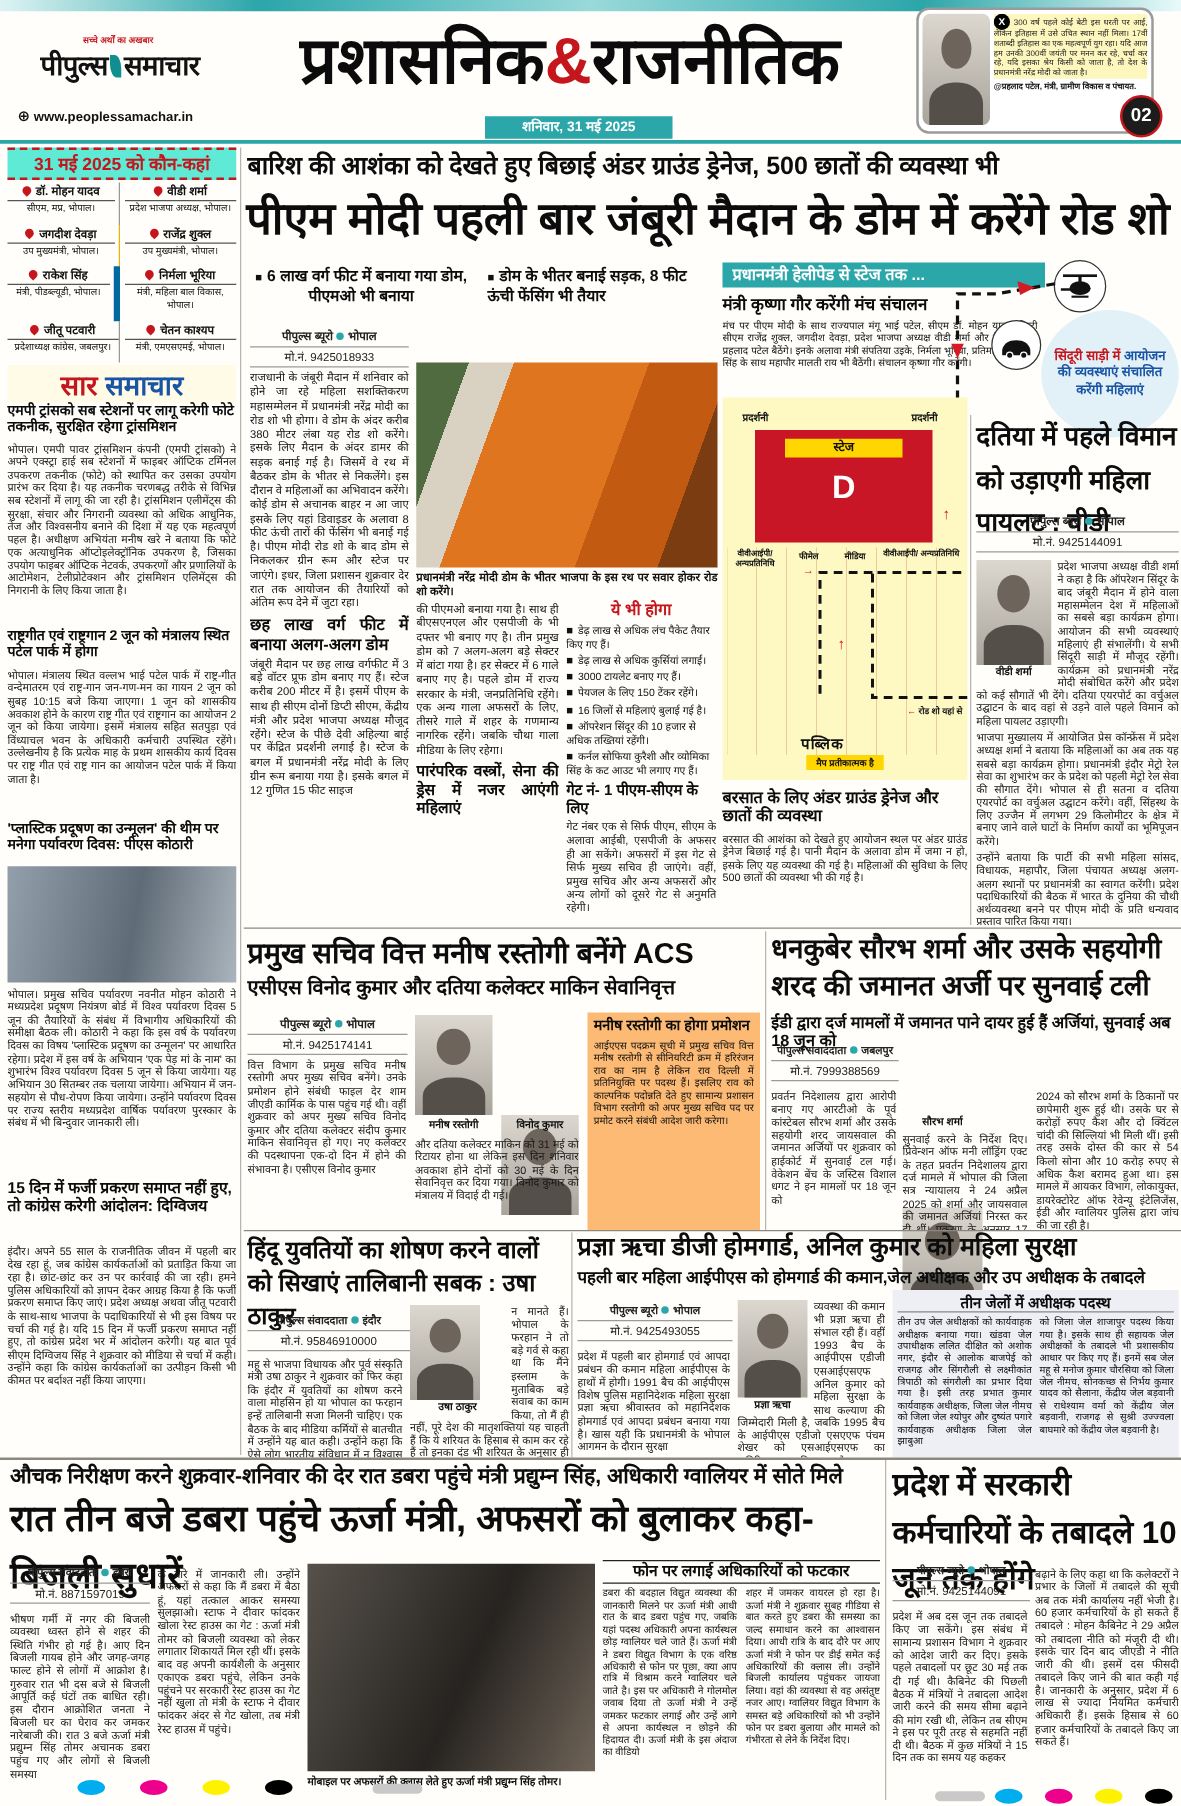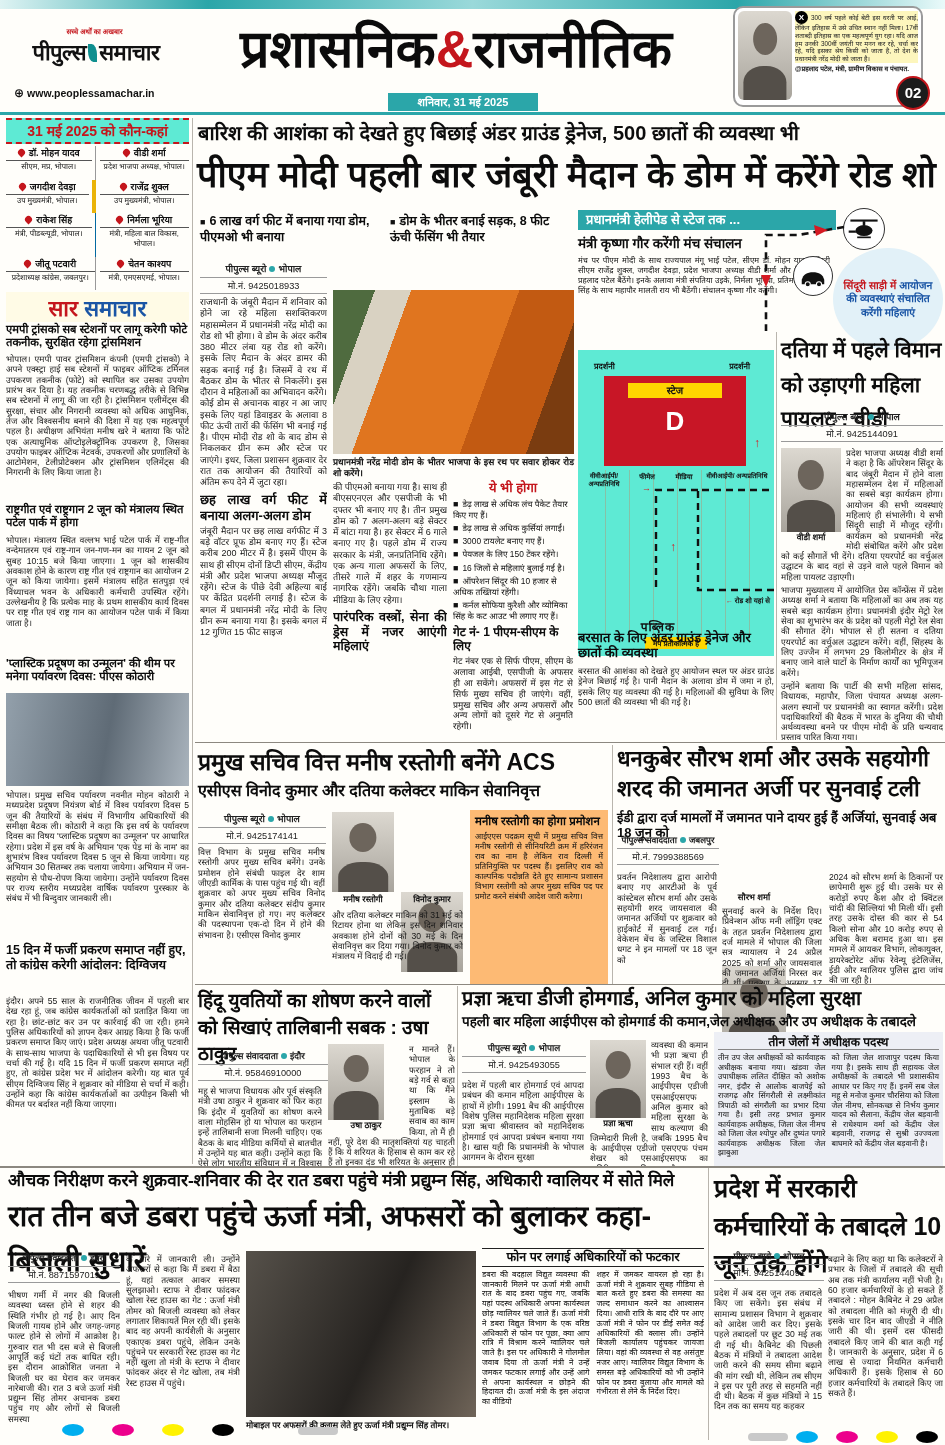--- a/index.html
+++ b/index.html
@@ -75,29 +75,29 @@
   <div class="abs" style="left:6px;top:146px;width:183px;height:144px;display:grid;grid-template-columns:1fr 1fr;column-gap:4px;">
 
     <div style="border-right:1px solid #999;padding-right:3px;">
         <div class="c" style="font-size:9.3px;font-weight:bold;"><span class="pin"></span><span>डॉ. मोहन यादव</span></div>
         <div class="c" style="font-size:7.6px;border-top:1px solid #555;margin-top:1px;">सीएम, मप्र, भोपाल।</div>
       </div>
     <div>
         <div class="c" style="font-size:9.3px;font-weight:bold;"><span class="pin"></span><span>वीडी शर्मा</span></div>
         <div class="c" style="font-size:7.6px;border-top:1px solid #555;margin-top:1px;">प्रदेश भाजपा अध्यक्ष, भोपाल।</div>
       </div>
-    <div style="border-right:4px solid #eab308;padding-right:3px;">
+    <div style="border-right:1px solid #eab308;padding-right:3px;">
         <div class="c" style="font-size:9.3px;font-weight:bold;"><span class="pin"></span><span>जगदीश देवड़ा</span></div>
         <div class="c" style="font-size:7.6px;border-top:1px solid #555;margin-top:1px;">उप मुख्यमंत्री, भोपाल।</div>
       </div>
     <div>
         <div class="c" style="font-size:9.3px;font-weight:bold;"><span class="pin"></span><span>राजेंद्र शुक्ल</span></div>
         <div class="c" style="font-size:7.6px;border-top:1px solid #555;margin-top:1px;">उप मुख्यमंत्री, भोपाल।</div>
       </div>
-    <div style="border-right:1px solid #0369a1;padding-right:3px;">
+    <div style="border-right:5px solid #0369a1;padding-right:3px;">
         <div class="c" style="font-size:9.3px;font-weight:bold;"><span class="pin"></span><span>राकेश सिंह</span></div>
         <div class="c" style="font-size:7.6px;border-top:1px solid #555;margin-top:1px;">मंत्री, पीडब्ल्यूडी, भोपाल।</div>
       </div>
     <div>
         <div class="c" style="font-size:9.3px;font-weight:bold;"><span class="pin"></span><span>निर्मला भूरिया</span></div>
         <div class="c" style="font-size:7.6px;border-top:1px solid #555;margin-top:1px;">मंत्री, महिला बाल विकास, भोपाल।</div>
       </div>
     <div style="border-right:1px solid #999;padding-right:0;">
         <div class="c" style="font-size:9.3px;font-weight:bold;"><span class="pin"></span><span>जीतू पटवारी</span></div>
         <div class="c" style="font-size:7.6px;border-top:1px solid #555;margin-top:1px;">प्रदेशाध्यक्ष कांग्रेस, जबलपुर।</div>
@@ -123,21 +123,21 @@
   <div class="abs j clip body-t" style="left:6px;top:790px;width:183px;height:150px;">भोपाल। प्रमुख सचिव पर्यावरण नवनीत मोहन कोठारी ने मध्यप्रदेश प्रदूषण नियंत्रण बोर्ड में विश्व पर्यावरण दिवस 5 जून की तैयारियों के संबंध में विभागीय अधिकारियों की समीक्षा बैठक ली। कोठारी ने कहा कि इस वर्ष के पर्यावरण दिवस का विषय 'प्लास्टिक प्रदूषण का उन्मूलन' पर आधारित रहेगा। प्रदेश में इस वर्ष के अभियान 'एक पेड़ मां के नाम' का शुभारंभ विश्व पर्यावरण दिवस 5 जून से किया जायेगा। यह अभियान 30 सितम्बर तक चलाया जायेगा। अभियान में जन-सहयोग से पौध-रोपण किया जायेगा। उन्होंने पर्यावरण दिवस पर राज्य स्तरीय मध्यप्रदेश वार्षिक पर्यावरण पुरस्कार के संबंध में भी बिन्दुवार जानकारी ली।</div>
 
   <div class="abs hl" style="left:6px;top:943px;width:183px;font-size:12.5px;">15 दिन में फर्जी प्रकरण समाप्त नहीं हुए, तो कांग्रेस करेगी आंदोलन: दिग्विजय</div>
   <div class="abs j clip body-t" style="left:6px;top:996px;width:183px;height:168px;">इंदौर। अपने 55 साल के राजनीतिक जीवन में पहली बार देख रहा हूं, जब कांग्रेस कार्यकर्ताओं को प्रताड़ित किया जा रहा है। छांट-छांट कर उन पर कार्रवाई की जा रही। हमने पुलिस अधिकारियों को ज्ञापन देकर आग्रह किया है कि फर्जी प्रकरण समाप्त किए जाएं। प्रदेश अध्यक्ष अथवा जीतू पटवारी के साथ-साथ भाजपा के पदाधिकारियों से भी इस विषय पर चर्चा की गई है। यदि 15 दिन में फर्जी प्रकरण समाप्त नहीं हुए, तो कांग्रेस प्रदेश भर में आंदोलन करेगी। यह बात पूर्व सीएम दिग्विजय सिंह ने शुक्रवार को मीडिया से चर्चा में कही। उन्होंने कहा कि कांग्रेस कार्यकर्ताओं का उत्पीड़न किसी भी कीमत पर बर्दाश्त नहीं किया जाएगा।</div>
 
   <div class="vr" style="left:192px;top:118px;height:1046px;"></div>
 
   <div class="abs hl" style="left:198px;top:122px;width:742px;font-size:20px;">बारिश की आशंका को देखते हुए बिछाई अंडर ग्राउंड ड्रेनेज, 500 छातों की व्यवस्था भी</div>
   <div class="abs hl" style="left:197px;top:149px;width:748px;font-size:36px;line-height:1.45;">पीएम मोदी पहली बार जंबूरी मैदान के डोम में करेंगे रोड शो</div>
 
-  <div class="abs hl" style="left:200px;top:213px;width:178px;font-size:12.5px;line-height:1.3;"><span class="sq">■</span><span>6 लाख वर्ग फीट में बनाया गया डोम,  पीएमओ भी बनाया</span></div>
+  <div class="abs hl" style="left:200px;top:213px;width:178px;font-size:12.5px;line-height:1.3;text-align:center;"><span class="sq">■</span><span>6 लाख वर्ग फीट में बनाया गया डोम,  पीएमओ भी बनाया</span></div>
   <div class="abs hl" style="left:390px;top:213px;width:180px;font-size:12.5px;line-height:1.3;"><span class="sq">■</span><span>डोम के भीतर बनाई सड़क, 8 फीट ऊंची फेंसिंग भी तैयार</span></div>
 
   <div class="abs" style="left:200px;top:262px;width:127px;">
     <div class="byline"><span>पीपुल्स ब्यूरो</span><span class="dot-sep"></span><span>भोपाल</span></div>
     <div class="phone">मो.नं. 9425018933</div>
   </div>
   <div class="abs j clip" style="left:200px;top:297px;width:127px;height:443px;">
     <p class="body-m j" style="margin:0;">राजधानी के जंबूरी मैदान में शनिवार को होने जा रहे महिला सशक्तिकरण महासम्मेलन में प्रधानमंत्री नरेंद्र मोदी का रोड शो भी होगा। वे डोम के अंदर करीब 380 मीटर लंबा यह रोड शो करेंगे। इसके लिए मैदान के अंदर डामर की सड़क बनाई गई है। जिसमें वे रथ में बैठकर डोम के भीतर से निकलेंगे। इस दौरान वे महिलाओं का अभिवादन करेंगे। कोई डोम से अचानक बाहर न आ जाए इसके लिए यहां डिवाइडर के अलावा 8 फीट ऊंची तारों की फेंसिंग भी बनाई गई है। पीएम मोदी रोड शो के बाद डोम से निकलकर ग्रीन रूम और स्टेज पर जाएंगे। इधर, जिला प्रशासन शुक्रवार देर रात तक आयोजन की तैयारियों को अंतिम रूप देने में जुटा रहा।</p>
     <div class="hl" style="font-size:13px;margin:4px 0 3px;">छह लाख वर्ग फीट में बनाया अलग-अलग डोम</div>
     <p class="body-m j" style="margin:0;">जंबूरी मैदान पर छह लाख वर्गफीट में 3 बड़े वॉटर प्रूफ डोम बनाए गए हैं। स्टेज करीब 200 मीटर में है। इसमें पीएम के साथ ही सीएम दोनों डिप्टी सीएम, केंद्रीय मंत्री और प्रदेश भाजपा अध्यक्ष मौजूद रहेंगे। स्टेज के पीछे देवी अहिल्या बाई पर केंद्रित प्रदर्शनी लगाई है। स्टेज के बगल में प्रधानमंत्री नरेंद्र मोदी के लिए ग्रीन रूम बनाया गया है। इसके बगल में 12 गुणित 15 फीट साइज</p>
@@ -188,21 +188,21 @@
   </div>
   <div class="abs c" style="left:833px;top:248px;width:110px;height:102px;border-radius:50%;background:#e2f1f8;font-weight:bold;font-size:10.5px;line-height:1.3;display:flex;align-items:center;justify-content:center;padding:4px;box-sizing:border-box;">
     <div><span class="red">सिंदूरी साड़ी में</span> <span class="blue">आयोजन की व्यवस्थाएं संचालित करेंगी महिलाएं</span></div>
   </div>
   <svg class="abs" width="210" height="132" viewBox="0 0 210 132" style="left:736px;top:205px;pointer-events:none;">
     <polyline points="108,22 62,30 30,30 30,126" fill="none" stroke="#111" stroke-width="2.6" stroke-dasharray="7,5"></polyline>
     <polygon points="78,20 92,25 80,31" fill="#d51a23"></polygon>
     <polygon points="25,70 35,70 30,82" fill="#d51a23"></polygon>
   </svg>
 
-  <div class="abs" style="left:578px;top:318px;width:196px;height:306px;background:#5eead4;margin-top:32px;">
+  <div class="abs" style="left:578px;top:318px;width:196px;height:306px;background:#fef9c3;">
     <div class="abs lanes" style="left:4px;top:120px;width:188px;height:166px;opacity:.55;"></div>
     <div class="abs b" style="left:16px;top:10px;font-size:8px;">प्रदर्शनी</div>
     <div class="abs b" style="right:24px;top:10px;font-size:8px;">प्रदर्शनी</div>
     <div class="abs" style="left:26px;top:26px;width:142px;height:90px;background:#c81626;">
       <div class="abs c b" style="left:24px;top:7px;width:94px;height:15px;background:#ffd600;font-size:10px;line-height:15px;color:#111;">स्टेज</div>
       <div class="abs c b" style="left:0;top:30px;width:100%;color:#fff;font-size:26px;">D</div>
     </div>
     <div class="abs c b" style="left:0px;top:122px;width:52px;font-size:6.6px;line-height:1.15;">वीवीआईपी/ अन्यप्रतिनिधि</div>
     <div class="abs c b" style="left:54px;top:122px;width:30px;font-size:6.8px;">फीमेल</div>
     <div class="abs c b" style="left:88px;top:122px;width:36px;font-size:6.8px;">मीडिया</div>

